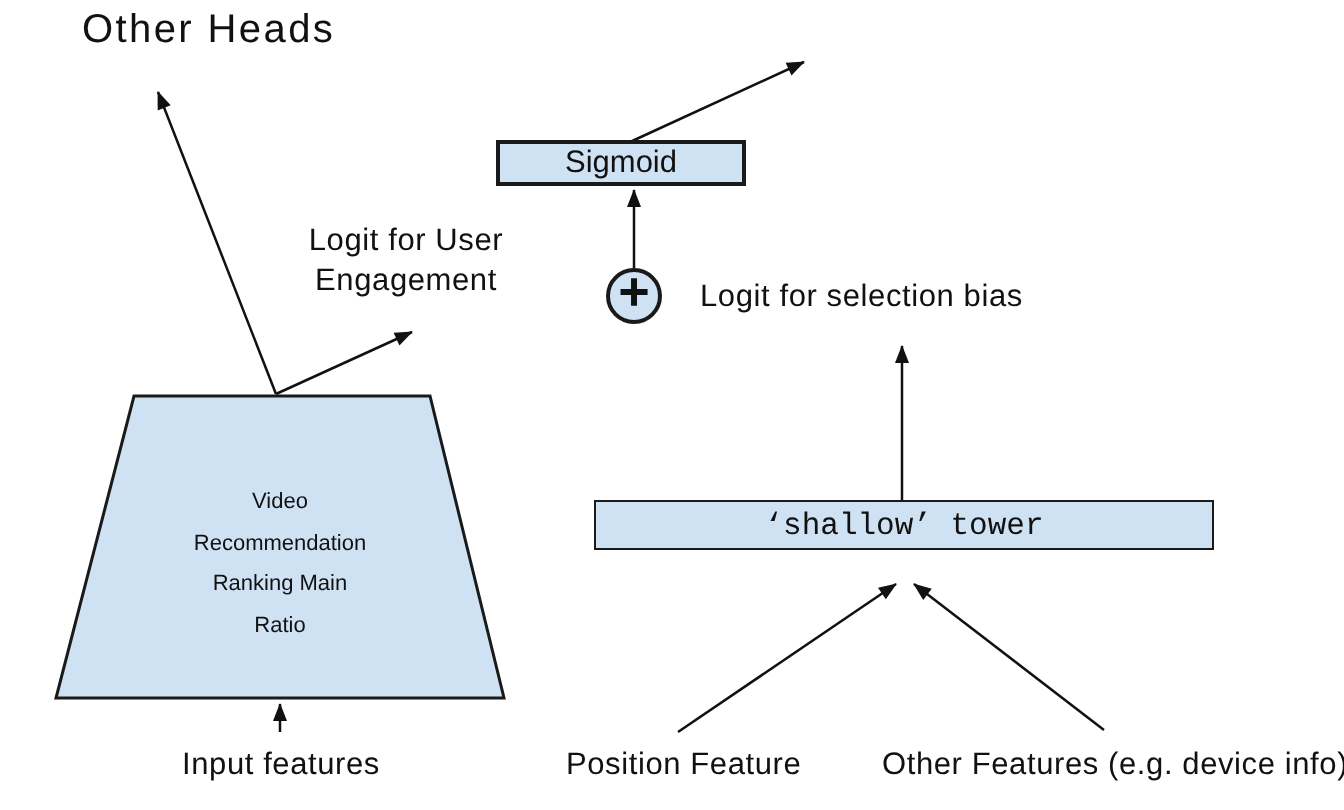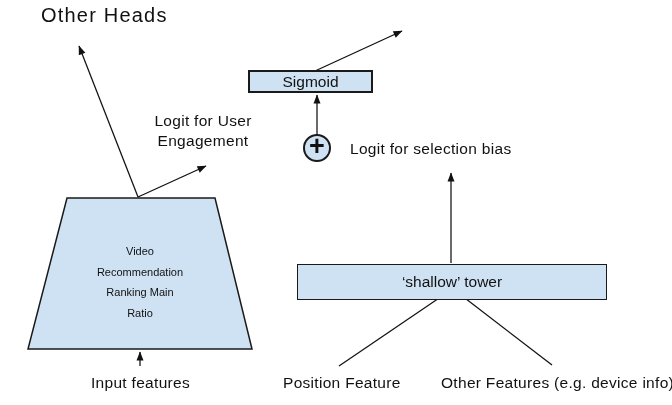--- a/index.html
+++ b/index.html
@@ -49,24 +49,25 @@
     box-sizing: border-box;
   }
   .sigmoid-box {
     left: 248px;
     top: 70px;
     width: 125px;
     height: 23px;
   }
   .shallow-box {
     left: 297px;
-    top: 264px;
+    top: 250px;
     width: 310px;
-    height: 36px;
+    height: 25px;
     border-width: 1.5px;
+    font-family: Liberation Mono, monospace;
   }
   .plus-circle {
     position: absolute;
     left: 303px;
     top: 134px;
     width: 28px;
     height: 28px;
     border: 2px solid #1a1a1a;
     border-radius: 50%;
     background: #cfe2f3;

